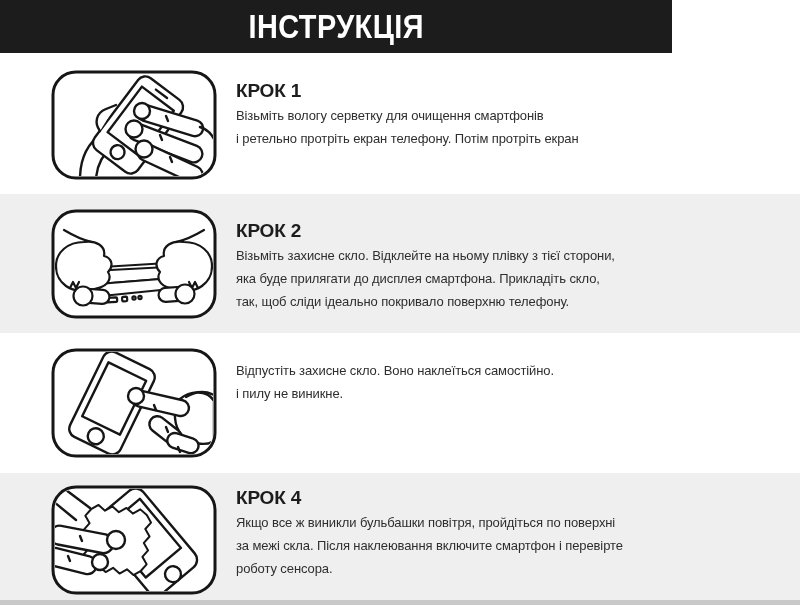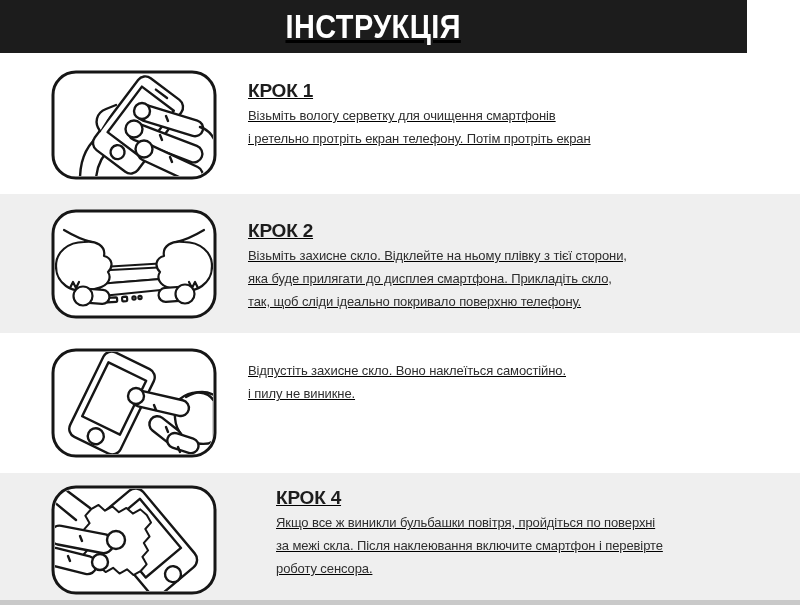--- a/index.html
+++ b/index.html
@@ -7,26 +7,25 @@
     position: relative;
     width: 800px;
     height: 605px;
     background: #ffffff;
     overflow: hidden;
     font-family: "Liberation Sans", sans-serif;
   }
   .header {
     position: absolute;
     left: 0; top: 0;
-    width: 747px; height: 53px;
+    width: 672px; height: 53px;
     background: #1c1c1c;
     display: flex;
     align-items: center;
     justify-content: center;
-    text-decoration: underline;
   }
   .header-title {
     color: #ffffff;
     font-size: 34px;
     font-weight: bold;
     letter-spacing: 0.5px;
     transform: scaleX(0.85);
     white-space: nowrap;
   }
   .band { position: absolute; left: 0; width: 800px; }
@@ -47,28 +46,27 @@
     left: 50px;
     width: 168px; height: 112px;
   }
   .fig-1 { top: 69px; }
   .fig-2 { top: 208px; }
   .fig-3 { top: 347px; }
   .fig-4 { top: 484px; }
   .figure svg { display: block; width: 168px; height: 112px; }
   .step-text {
     position: absolute;
-    left: 248px;
+    left: 236px;
     width: 530px;
-    text-decoration: underline;
   }
   .txt-1 { top: 80px; }
   .txt-2 { top: 220px; }
   .txt-3 { top: 359px; }
-  .txt-4 { top: 487px; margin-left: 28px; }
+  .txt-4 { top: 487px; }
   .step-title {
     font-size: 19px;
     line-height: 21px;
     font-weight: bold;
     color: #1d1d1d;
     margin-bottom: 3px;
     letter-spacing: -0.2px;
   }
   .step-line {
     font-size: 13px;

